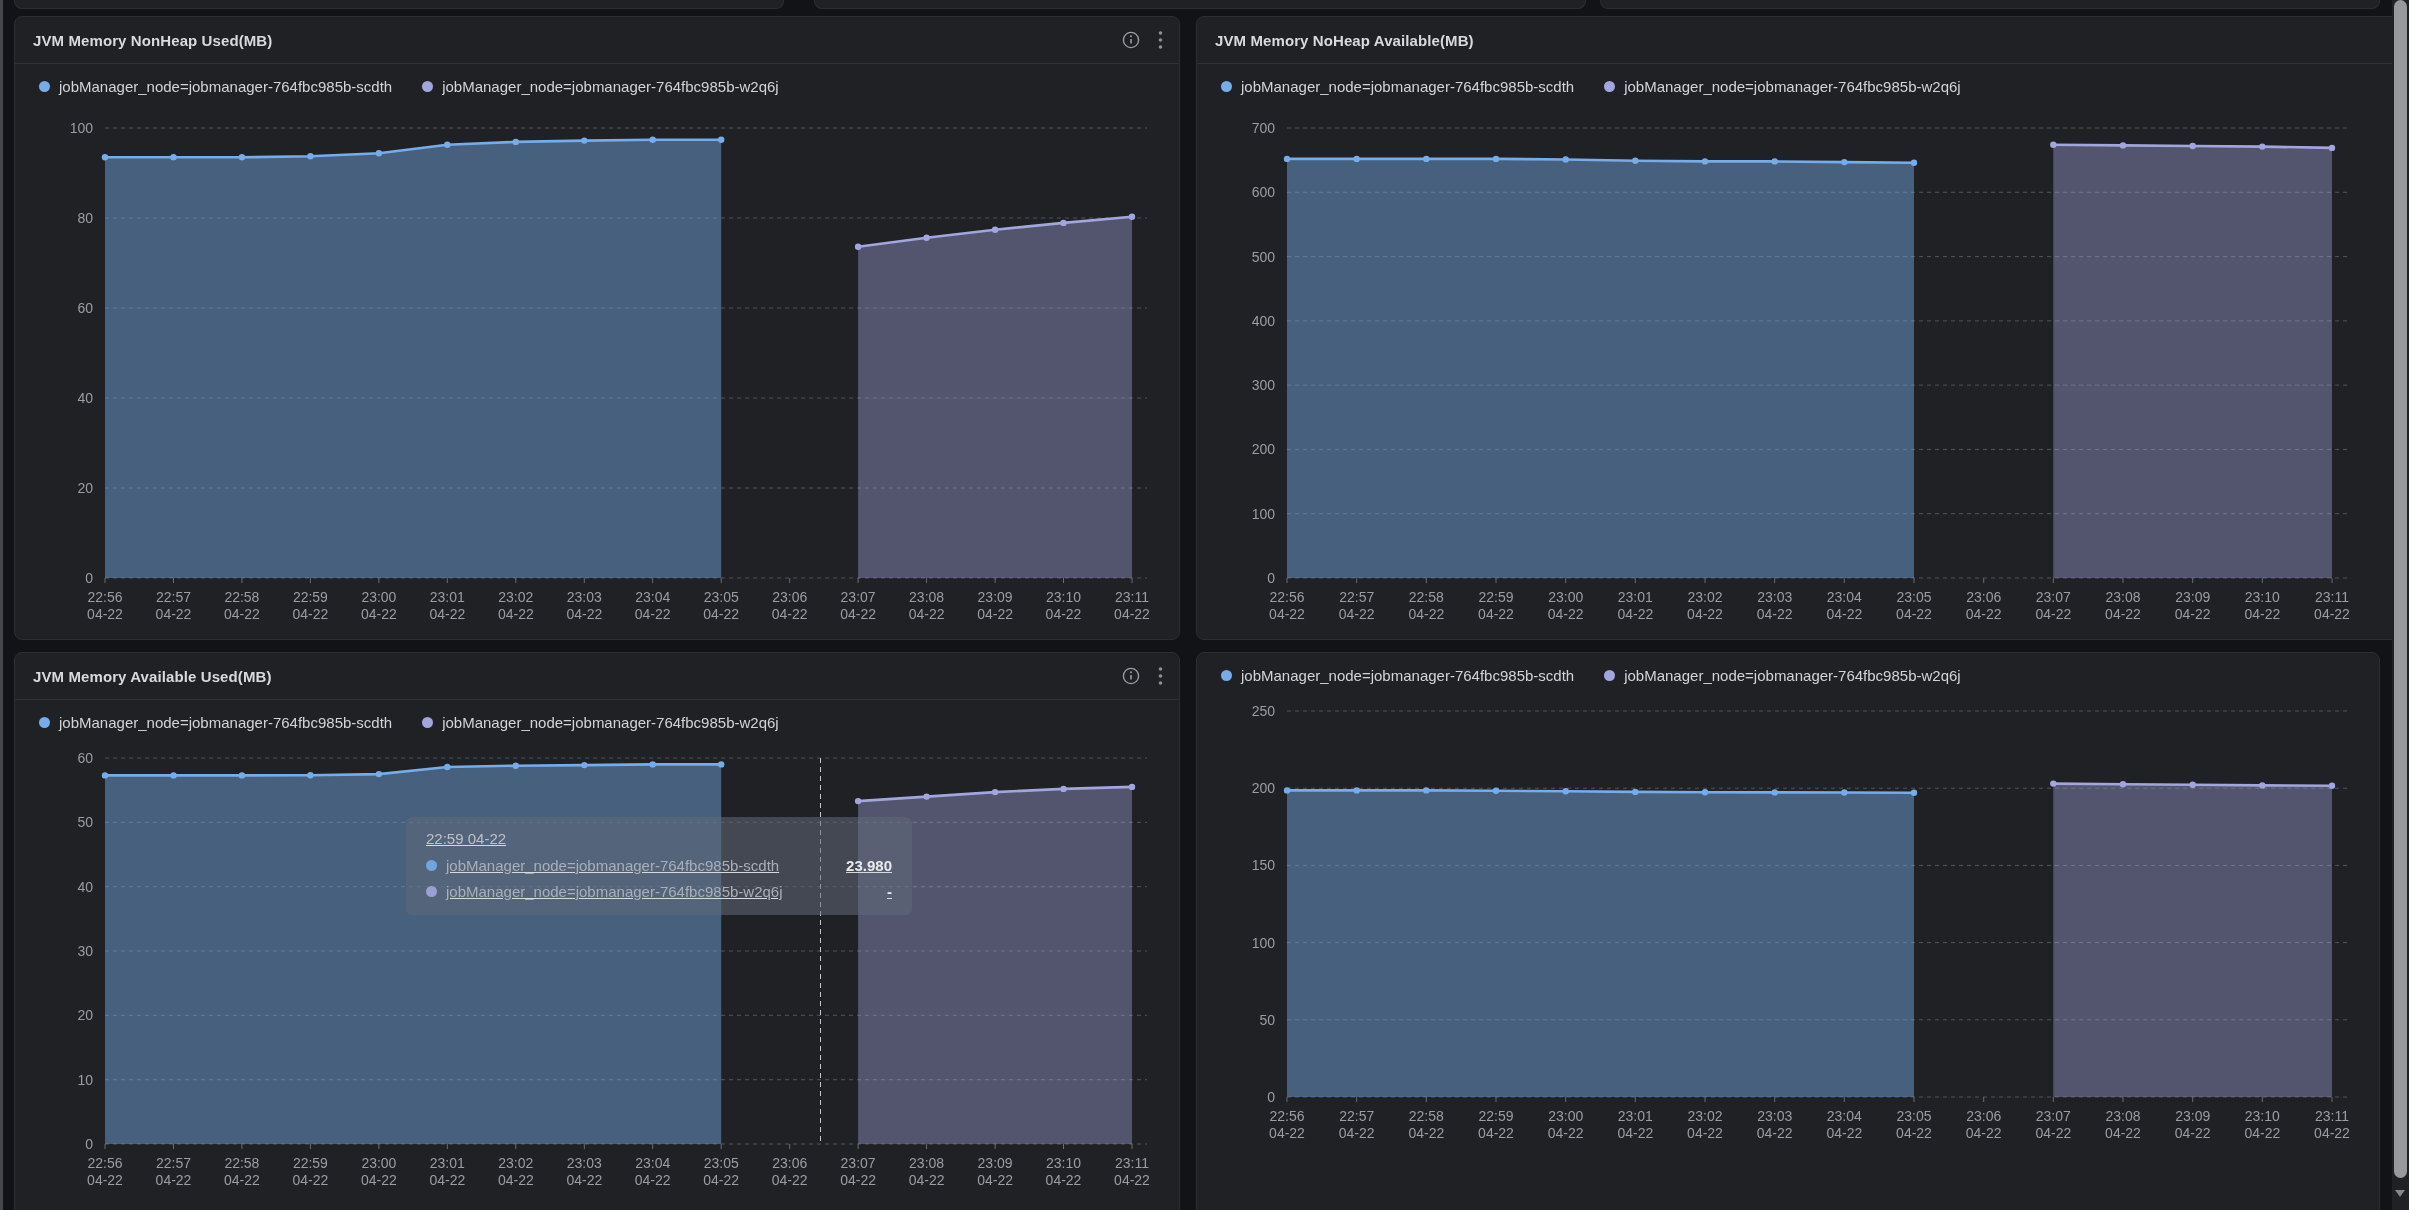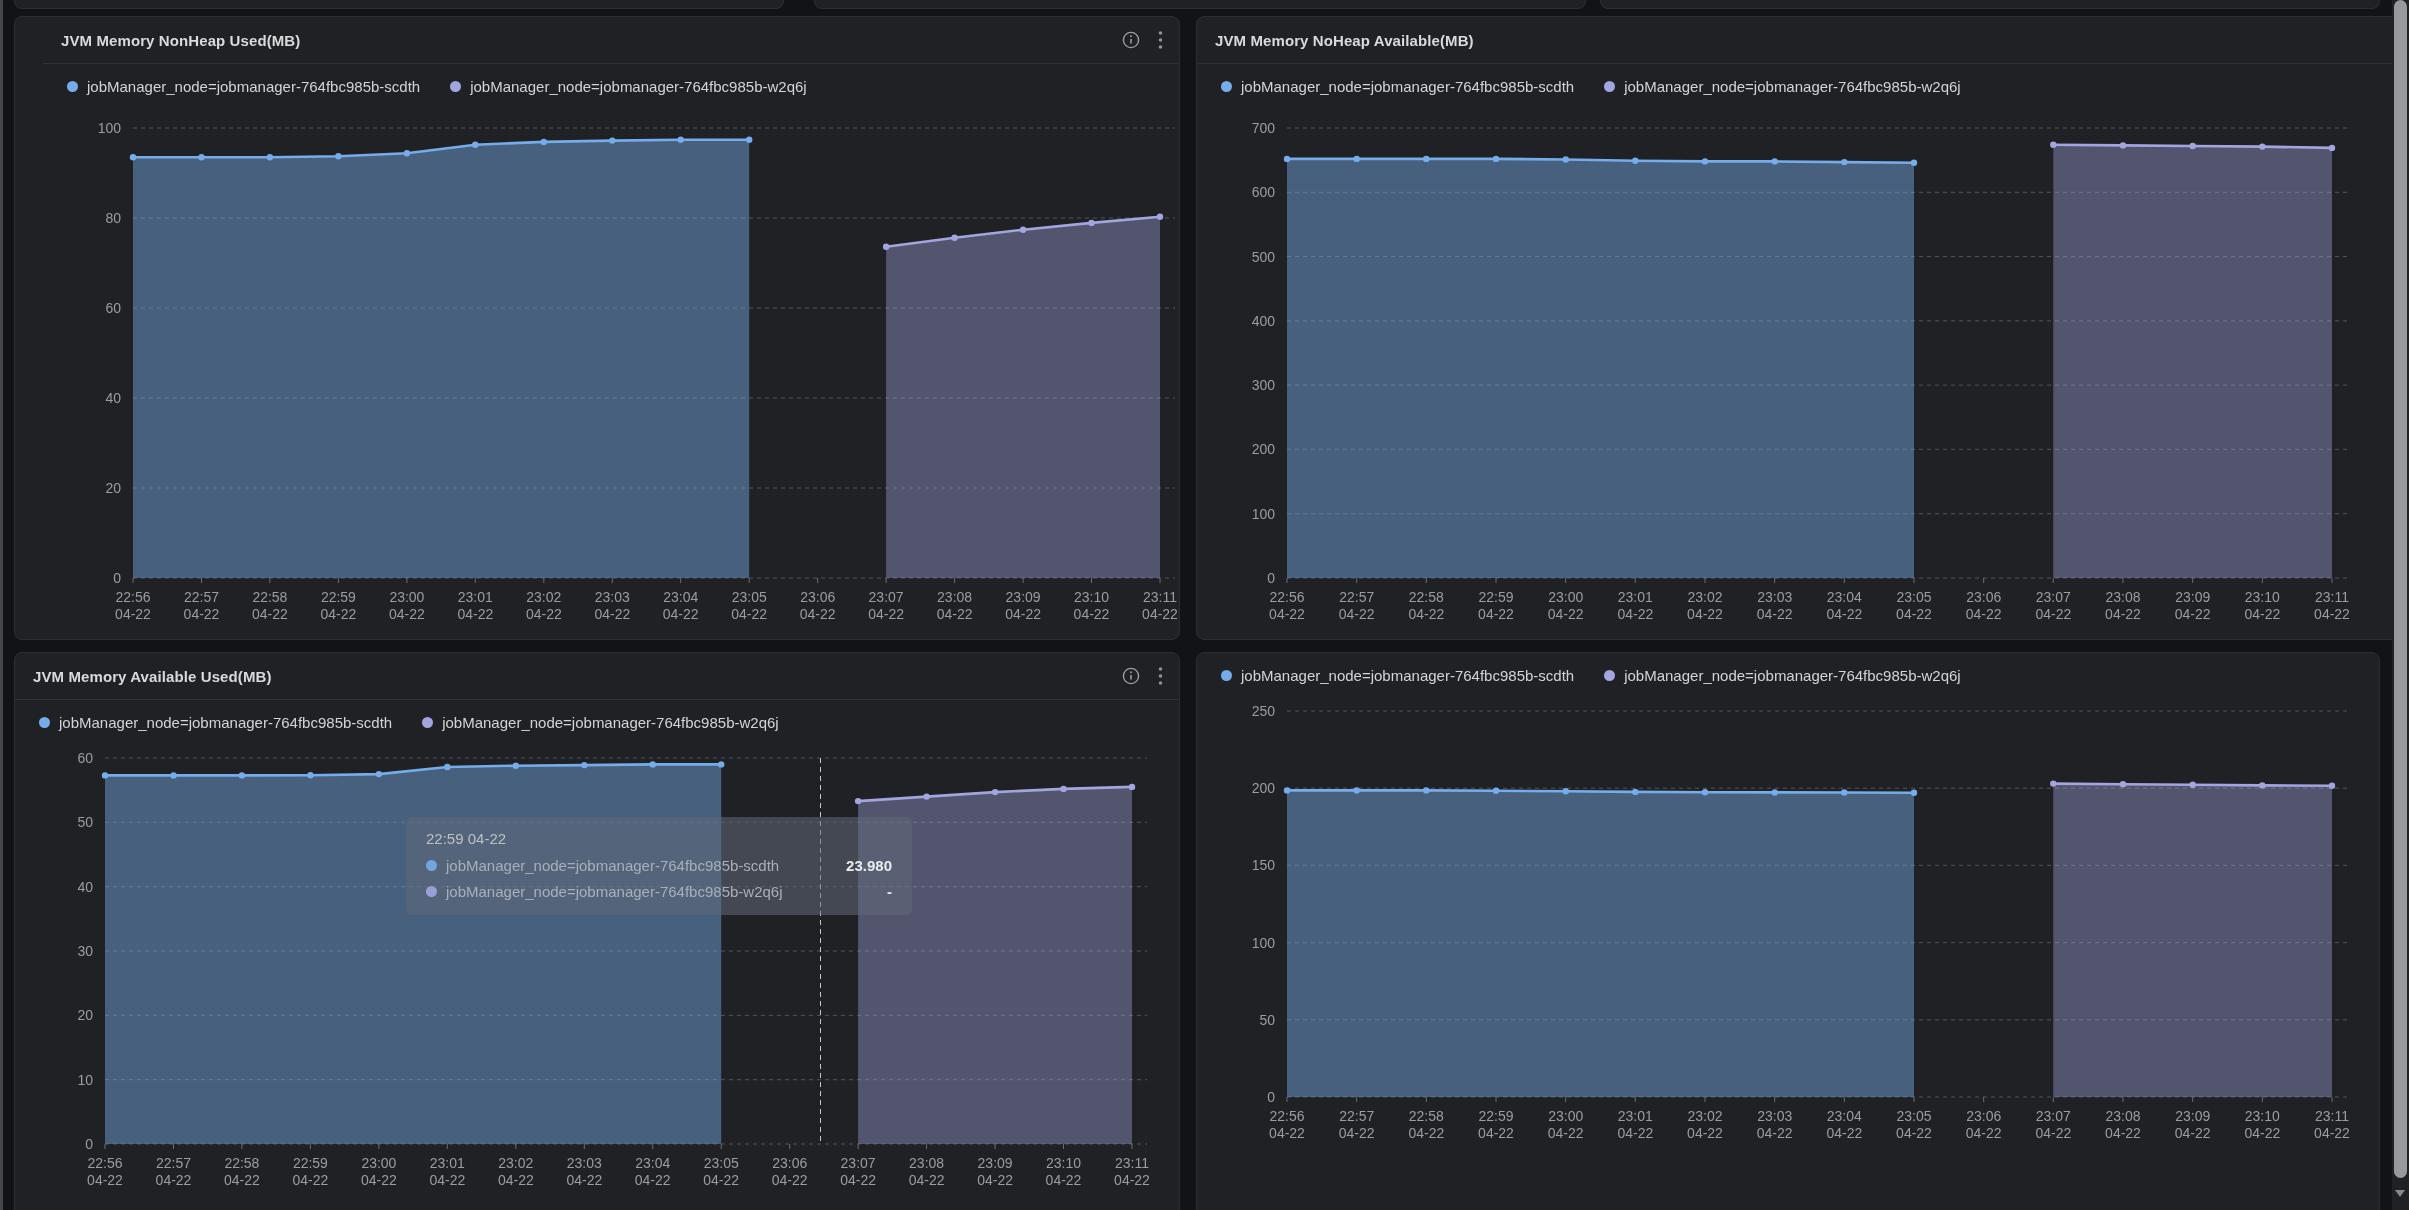--- a/index.html
+++ b/index.html
@@ -89,21 +89,21 @@
 </style>
 </head>
 <body>
 
 <div class="left-edge"></div>
 
 <div class="partial-panel" style="left:14px;   width:770px;"></div>
 <div class="partial-panel" style="left:814px;  width:772px;"></div>
 <div class="partial-panel" style="left:1600px; width:780px;"></div>
 
-<section class="panel" style="left:14px; top:16px; width:1166px; height:624px;padding-left:28px;">
+<section class="panel" style="left:14px; top:16px; width:1166px; height:624px;">
   <header class="panel-header">
     <h2 class="panel-title">JVM Memory NonHeap Used(MB)</h2>
     <div class="panel-actions">
       <span class="icon-btn">
         <svg class="info-icon-svg" width="18" height="18" viewBox="0 0 18 18">
             <circle cx="9" cy="9" r="7.6" fill="none" stroke="#9a9da3" stroke-width="1.4"></circle>
             <circle cx="9" cy="5.3" r="1" fill="#9a9da3"></circle>
             <line x1="9" y1="8" x2="9" y2="12.6" stroke="#9a9da3" stroke-width="1.6"></line>
           </svg>
       </span>
@@ -438,21 +438,21 @@
         <circle cx="706.2" cy="24.4" r="3.2" fill="#76ACEA"></circle>
         <path d="M 843.1,404 L 843.1,61.1 L 911.6,56.6 L 980.1,52.1 L 1048.5,48.9 L 1117.0,46.9 L 1117.0,404 Z" fill="rgba(163,166,221,0.40)" stroke="none"></path>
         <polyline points="843.1,61.1 911.6,56.6 980.1,52.1 1048.5,48.9 1117.0,46.9" fill="none" stroke="#A3A6DE" stroke-width="2.6" stroke-linejoin="round" stroke-linecap="round"></polyline>
         <circle cx="843.1" cy="61.1" r="3.2" fill="#A3A6DE"></circle>
         <circle cx="911.6" cy="56.6" r="3.2" fill="#A3A6DE"></circle>
         <circle cx="980.1" cy="52.1" r="3.2" fill="#A3A6DE"></circle>
         <circle cx="1048.5" cy="48.9" r="3.2" fill="#A3A6DE"></circle>
         <circle cx="1117.0" cy="46.9" r="3.2" fill="#A3A6DE"></circle>
         <line class="cross" x1="805.5" y1="18" x2="805.5" y2="404"></line>
       </svg>
-    <div class="tooltip" style="left:391px; top:77px; width:506px;">
+    <div class="tooltip" style="left:391px; top:77px; width:506px;text-decoration:underline;">
       <div class="tt-time">22:59 04-22</div>
       <div class="tt-row">
         <i class="dot dot-blue"></i>
         <span class="tt-label">jobManager_node=jobmanager-764fbc985b-scdth</span>
         <span class="tt-val">23.980</span>
       </div>
       <div class="tt-row">
         <i class="dot dot-purple"></i>
         <span class="tt-label">jobManager_node=jobmanager-764fbc985b-w2q6j</span>
         <span class="tt-val">-</span>

